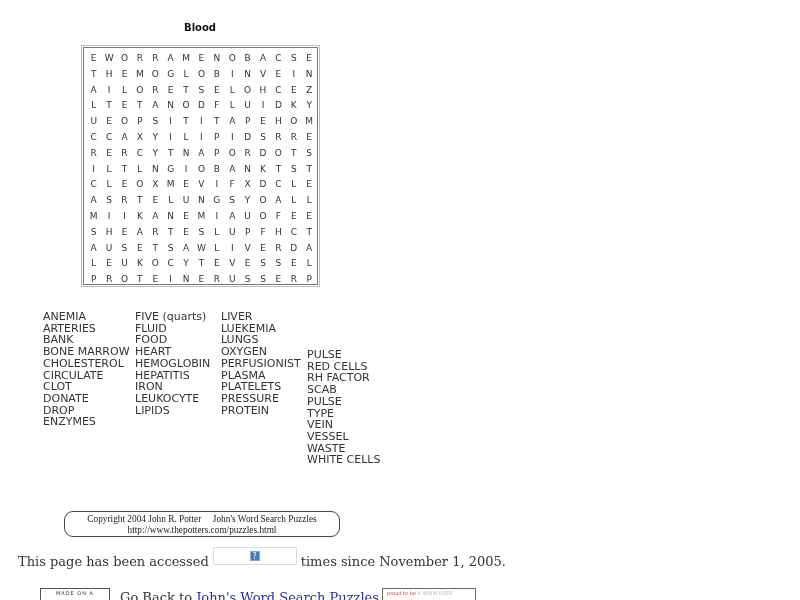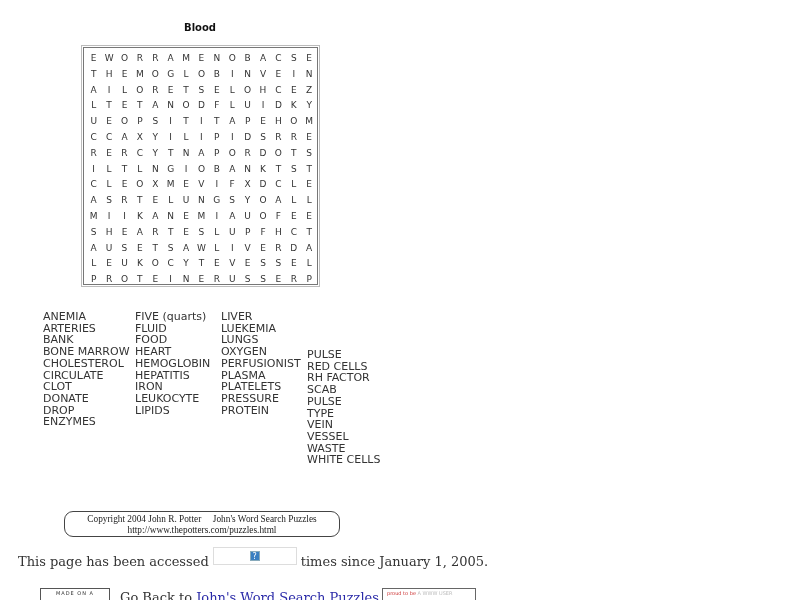--- a/index.html
+++ b/index.html
@@ -335,21 +335,21 @@
 <div class="copyright">
   <div style="white-space:pre;">Copyright 2004 John R. Potter     John's Word Search Puzzles</div>
   <div>http://www.thepotters.com/puzzles.html</div>
 </div>
 
 <div class="access">
   <span>This page has been accessed</span>
   <span class="counter">
     <span class="q">?</span>
   </span>
-  <span>times since January 1, 2005.</span>
+  <span>times since November 1, 2005.</span>
 </div>
 
 <div class="mac-badge">
   <span>MADE ON A</span>
 </div>
 
 <div class="goback">
   <span>Go Back to </span><a>John's Word Search Puzzles</a>
 </div>
 

